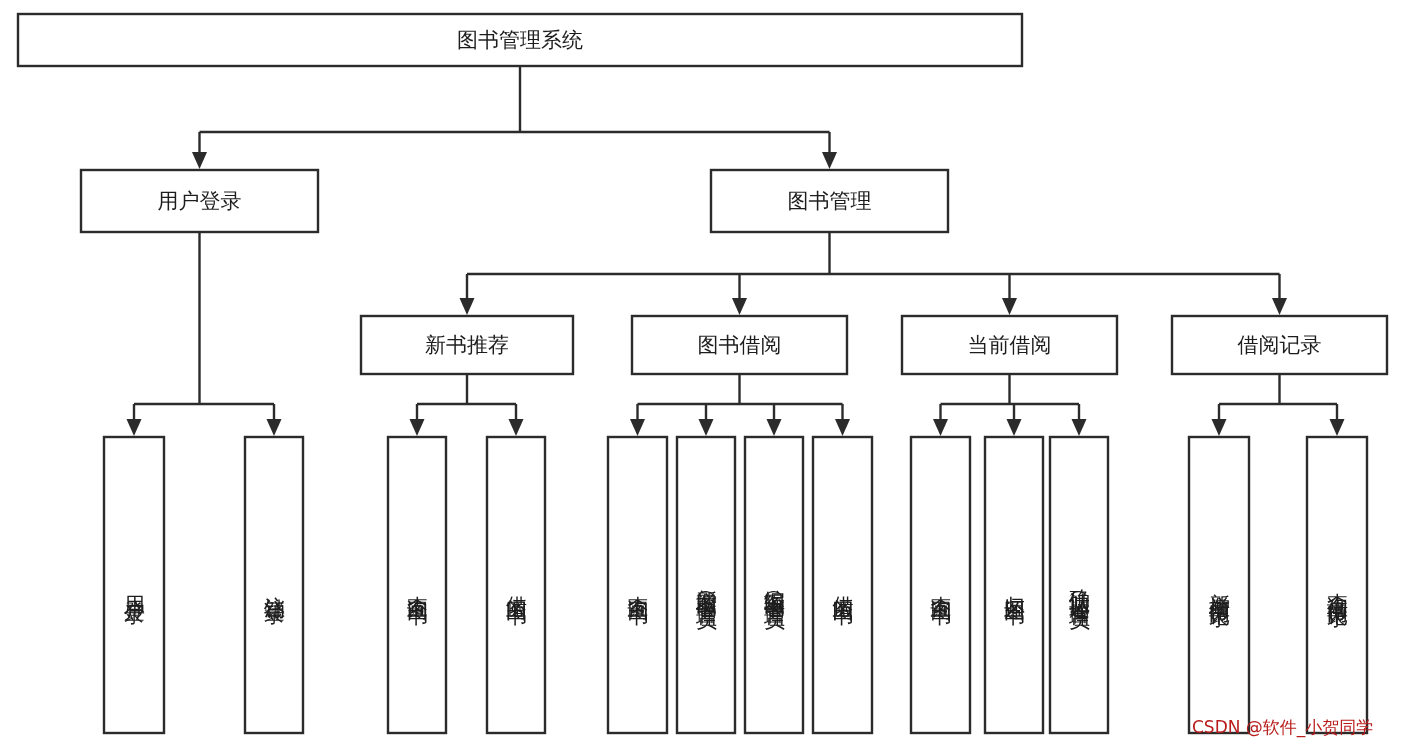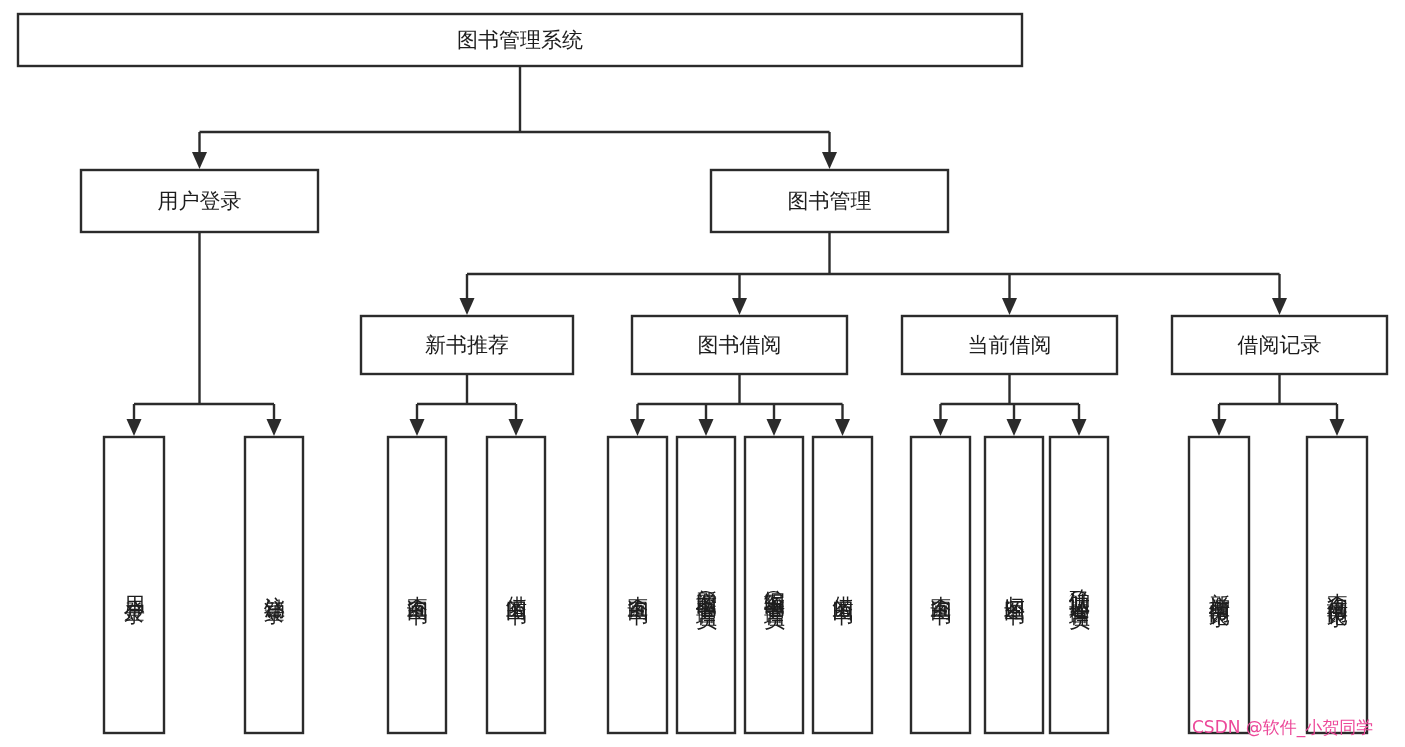--- a/index.html
+++ b/index.html
@@ -64,21 +64,21 @@
     align-items: center;
     justify-content: center;
     white-space: nowrap;
     pointer-events: none;
     user-select: none;
   }
   .watermark {
     position: absolute;
     font-family: "DejaVu Sans", "Liberation Sans", sans-serif;
     font-size: 17px;
-    color: #ec4899;
+    color: #b91c1c;
     white-space: nowrap;
     user-select: none;
   }
 </style>
 </head>
 <body>
 
 <div id="diagram-root">
 
   <svg id="flowchart" viewBox="0 0 1405 747">

